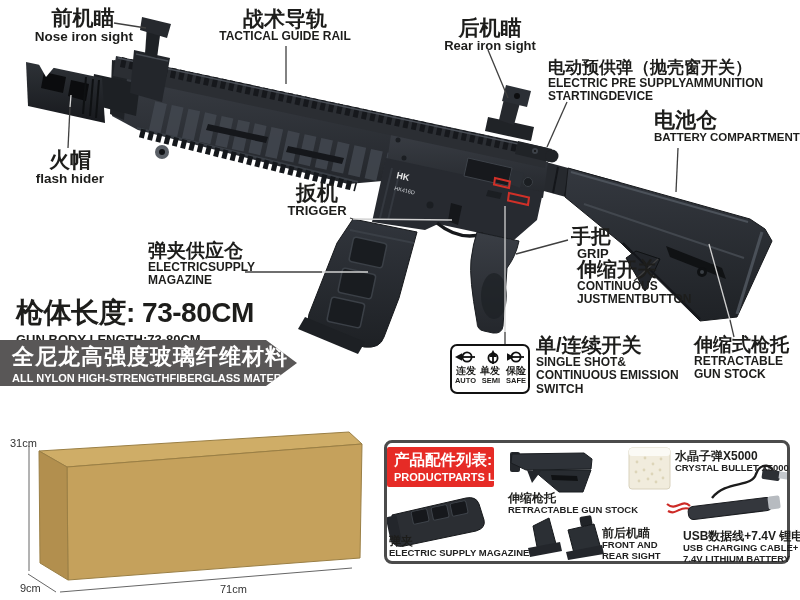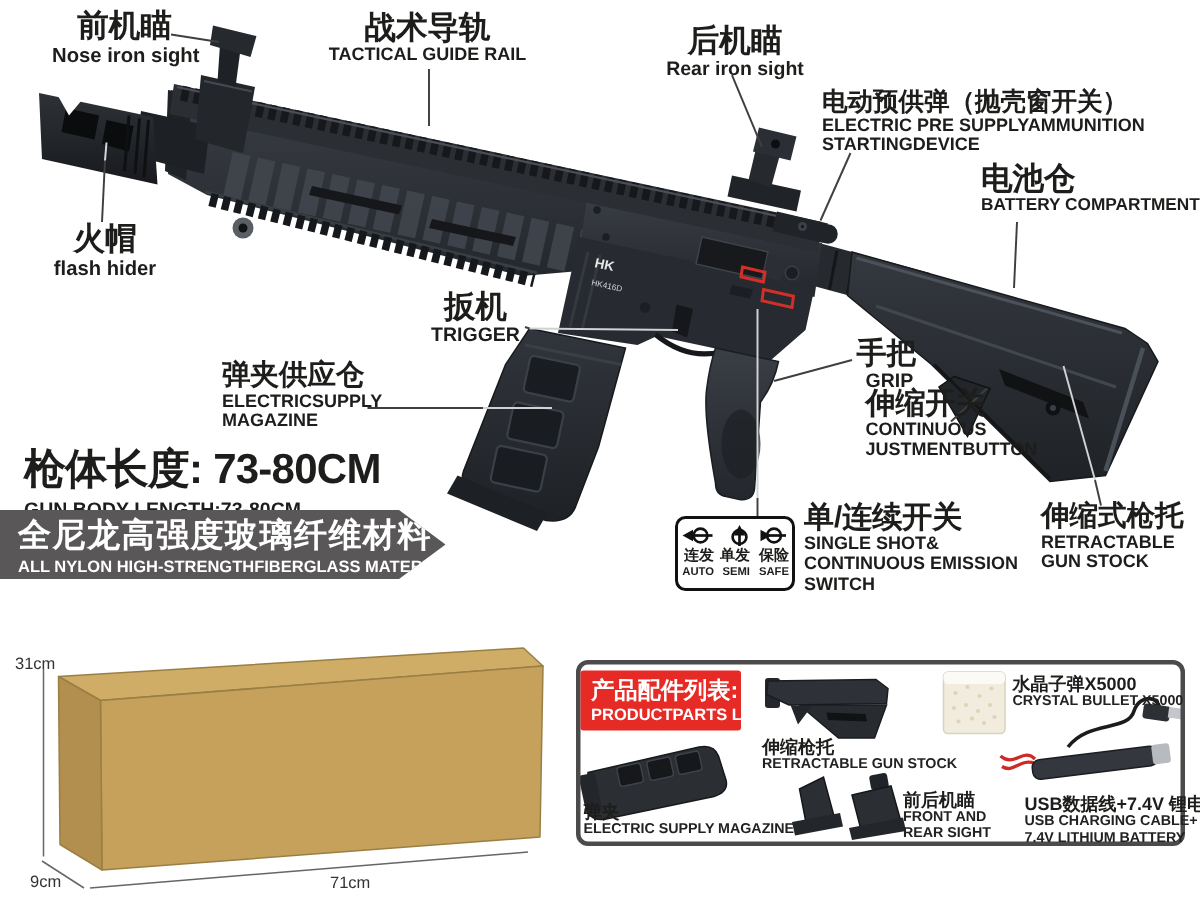--- a/index.html
+++ b/index.html
@@ -271,21 +271,21 @@
   <div class="callout" style="left:654px;top:109px;">
     <div class="zh">电池仓</div>
     <div class="en" style="font-size:11.5px;">BATTERY COMPARTMENT</div>
   </div>
 
   <div class="callout ctr" style="left:30px;top:149px;width:80px;">
     <div class="zh">火帽</div>
     <div class="en" style="font-size:13.5px;">flash hider</div>
   </div>
 
-  <div class="callout ctr" style="left:277px;top:182px;width:80px;margin-top:12px;">
+  <div class="callout ctr" style="left:277px;top:182px;width:80px;">
     <div class="zh">扳机</div>
     <div class="en" style="font-size:13px;">TRIGGER</div>
   </div>
 
   <div class="callout" style="left:148px;top:241px;">
     <div class="zh" style="font-size:19px;">弹夹供应仓</div>
     <div class="en">ELECTRICSUPPLY</div>
     <div class="en">MAGAZINE</div>
   </div>
 

